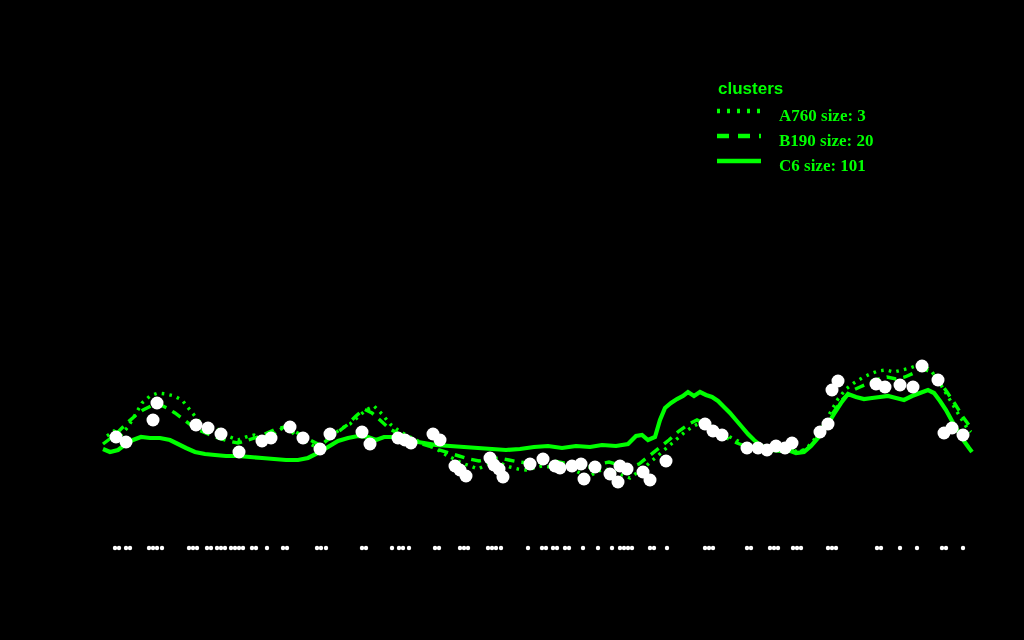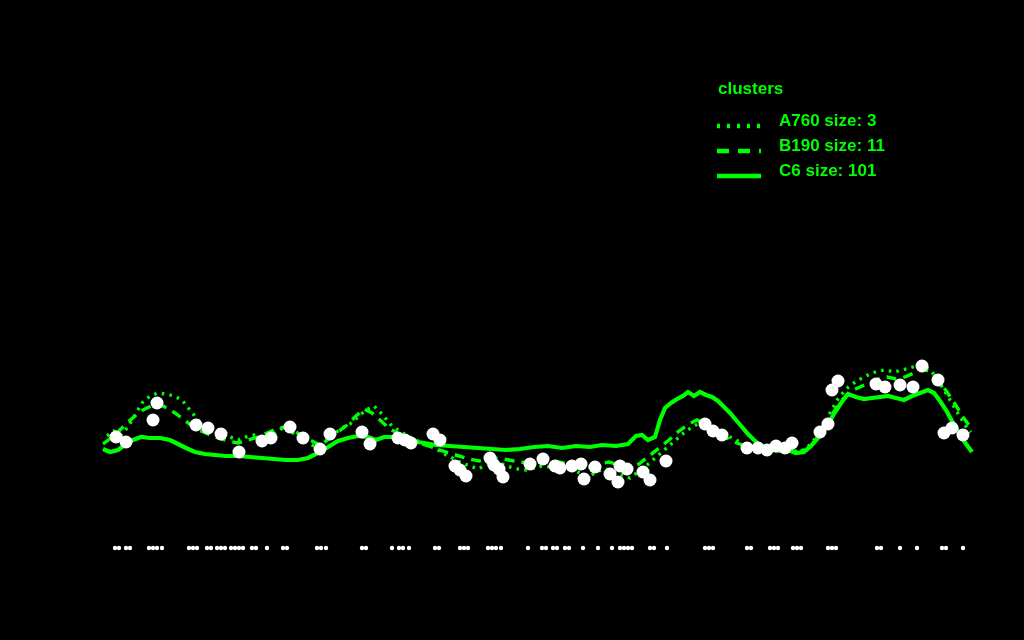--- a/index.html
+++ b/index.html
@@ -13,21 +13,21 @@
   #plot{position:absolute;left:0;top:0;}
   .legend{
     position:absolute;
     left:716px;top:79px;
     color:#00ff00;
     font-weight:bold;
     font-size:17px;
     line-height:20px;
   }
   .legend-title{margin:0 0 7px 2px;}
-  .legend-row{display:flex;align-items:flex-end;height:25px;}
+  .legend-row{display:flex;align-items:flex-start;height:25px;font-family:Liberation Serif, serif;}
   .legend-key{width:46px;height:10px;margin-right:17px;flex:0 0 auto;}
   .legend-label{white-space:nowrap;}
 </style>
 </head>
 <body>
 
 <div class="canvas">
 
   <svg id="plot" width="1024" height="640" viewBox="0 0 1024 640">
       <polyline points="107,436 114,431 121,435 128,427 135,415 142,403 150,396 158,393 166,394 174,396 182,400 190,410 198,420 206,428 214,427 222,432 230,437 238,440 246,437 254,435 262,439 270,437 278,431 286,426 294,434 302,439 310,444 318,448 326,441 334,434 342,428 350,424 358,417 366,410 374,406 382,414 390,424 398,430 406,435 414,439 422,443 430,446 438,450 446,455 454,459 462,463 470,466 478,469 486,465 494,462 502,464 510,467 518,469 526,470 534,468 542,466 550,467 558,466 566,468 574,470 582,474 590,476 598,471 606,469 614,472 622,475 630,478 638,472 646,466 654,459 662,452 670,445 678,438 686,431 694,426 702,422 710,426 718,430 726,435 734,439 742,443 750,447 758,450 766,447 774,444 782,446 790,449 798,452 806,449 814,440 822,428 830,413 838,399 846,389 854,383 862,378 870,374 878,371 886,370 894,372 902,370 910,368 918,365 926,367 932,372 938,380 944,390 950,400 956,410 962,420 967,428 971,432" fill="none" stroke="#00ff00" stroke-width="3.4" stroke-dasharray="2.6,5.2"></polyline>
@@ -192,21 +192,21 @@
       <svg class="legend-key" viewBox="0 0 46 10">
         <line x1="1" y1="5" x2="45" y2="5" stroke="#00ff00" stroke-width="4.5" stroke-dasharray="3,7"></line>
       </svg>
       <span class="legend-label">A760 size: 3</span>
     </div>
 
     <div class="legend-row">
       <svg class="legend-key" viewBox="0 0 46 10">
         <line x1="1" y1="5" x2="45" y2="5" stroke="#00ff00" stroke-width="4.5" stroke-dasharray="12,9"></line>
       </svg>
-      <span class="legend-label">B190 size: 11</span>
+      <span class="legend-label">B190 size: 20</span>
     </div>
 
     <div class="legend-row">
       <svg class="legend-key" viewBox="0 0 46 10">
         <line x1="1" y1="5" x2="45" y2="5" stroke="#00ff00" stroke-width="4.5"></line>
       </svg>
       <span class="legend-label">C6 size: 101</span>
     </div>
   </div>
 

